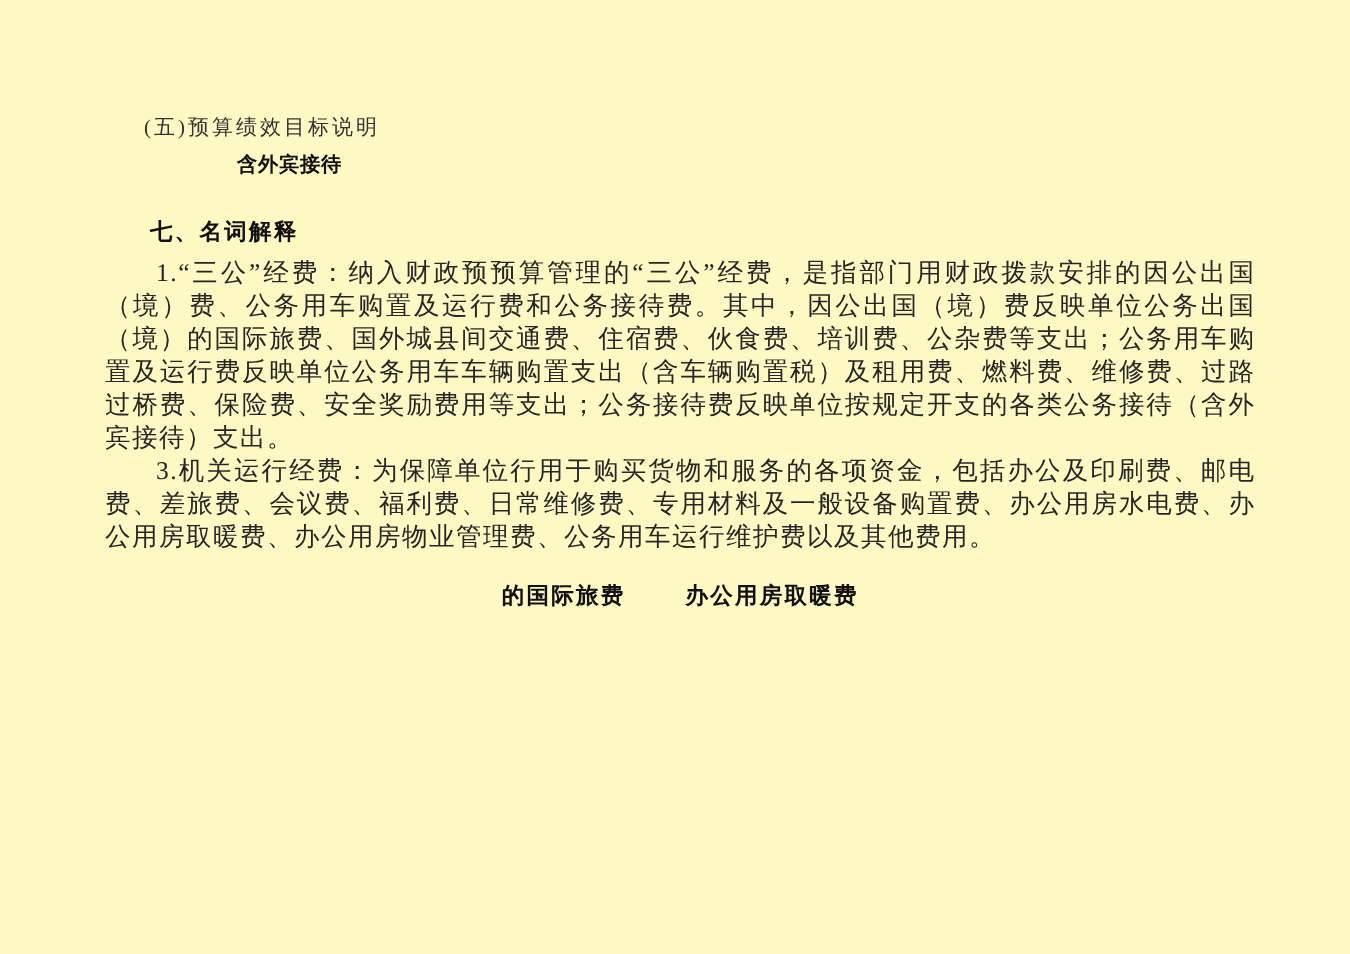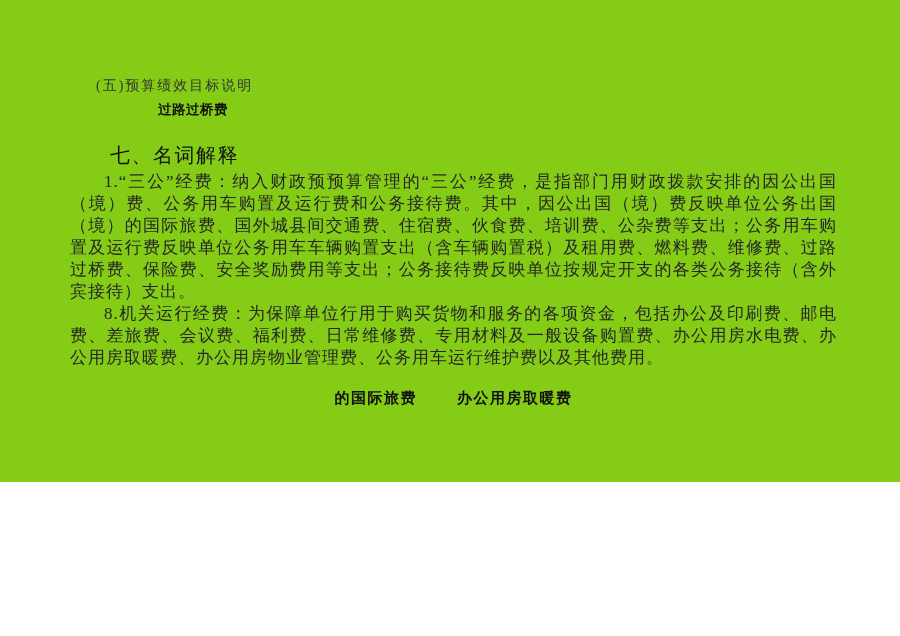--- a/index.html
+++ b/index.html
@@ -10,22 +10,22 @@
   body {
     width: 900px;
     height: 636px;
     overflow: hidden;
     font-family: "Liberation Serif", "DejaVu Serif", serif;
     color: #1f1f1f;
   }
   .page {
     position: relative;
     width: 900px;
-    height: 482px;
-    background: #84cc16;
+    height: 636px;
+    background: #fef9c3;
     box-sizing: border-box;
     padding: 78px 63px 0 70px;
   }
   .section5-title {
     margin: 0 0 0 26px;
     font-size: 14px;
     letter-spacing: 2px;
     color: #333333;
     line-height: 16px;
     font-weight: normal;
@@ -33,24 +33,24 @@
   .section5-note {
     margin: 8px 0 0 88px;
     font-family: "Liberation Sans", "DejaVu Sans", sans-serif;
     font-size: 13.5px;
     font-weight: bold;
     letter-spacing: 0.5px;
     line-height: 15px;
     color: #111111;
   }
   .section7-heading {
-    margin: 30px 0 8px 40px;
+    margin: 30px 0 8px 30px;
     font-family: "Liberation Sans", "DejaVu Sans", sans-serif;
-    font-size: 20px;
-    font-weight: normal;
+    font-size: 15px;
+    font-weight: bold;
     letter-spacing: 1.5px;
     line-height: 16px;
     color: #111111;
   }
   .body-para {
     margin: 0;
     font-size: 17px;
     line-height: 22px;
     letter-spacing: 1px;
     text-align: justify;
@@ -72,25 +72,25 @@
     width: 40px;
   }
 </style>
 </head>
 <body>
 
 <div class="page">
 
   <div class="section5-title">(五)预算绩效目标说明</div>
 
-  <div class="section5-note">过路过桥费</div>
+  <div class="section5-note">含外宾接待</div>
 
   <div class="section7-heading">七、名词解释</div>
 
   <p class="body-para">1.“三公”经费：纳入财政预预算管理的“三公”经费，是指部门用财政拨款安排的因公出国（境）费、公务用车购置及运行费和公务接待费。其中，因公出国（境）费反映单位公务出国（境）的国际旅费、国外城县间交通费、住宿费、伙食费、培训费、公杂费等支出；公务用车购置及运行费反映单位公务用车车辆购置支出（含车辆购置税）及租用费、燃料费、维修费、过路过桥费、保险费、安全奖励费用等支出；公务接待费反映单位按规定开支的各类公务接待（含外宾接待）支出。</p>
 
-  <p class="body-para">8.机关运行经费：为保障单位行用于购买货物和服务的各项资金，包括办公及印刷费、邮电费、差旅费、会议费、福利费、日常维修费、专用材料及一般设备购置费、办公用房水电费、办公用房取暖费、办公用房物业管理费、公务用车运行维护费以及其他费用。</p>
+  <p class="body-para">3.机关运行经费：为保障单位行用于购买货物和服务的各项资金，包括办公及印刷费、邮电费、差旅费、会议费、福利费、日常维修费、专用材料及一般设备购置费、办公用房水电费、办公用房取暖费、办公用房物业管理费、公务用车运行维护费以及其他费用。</p>
 
   <div class="part2-heading">
     <span>的国际旅费</span><span class="part2-gap"></span><span>办公用房取暖费</span>
   </div>
 
 </div>
 
 </body></html>

